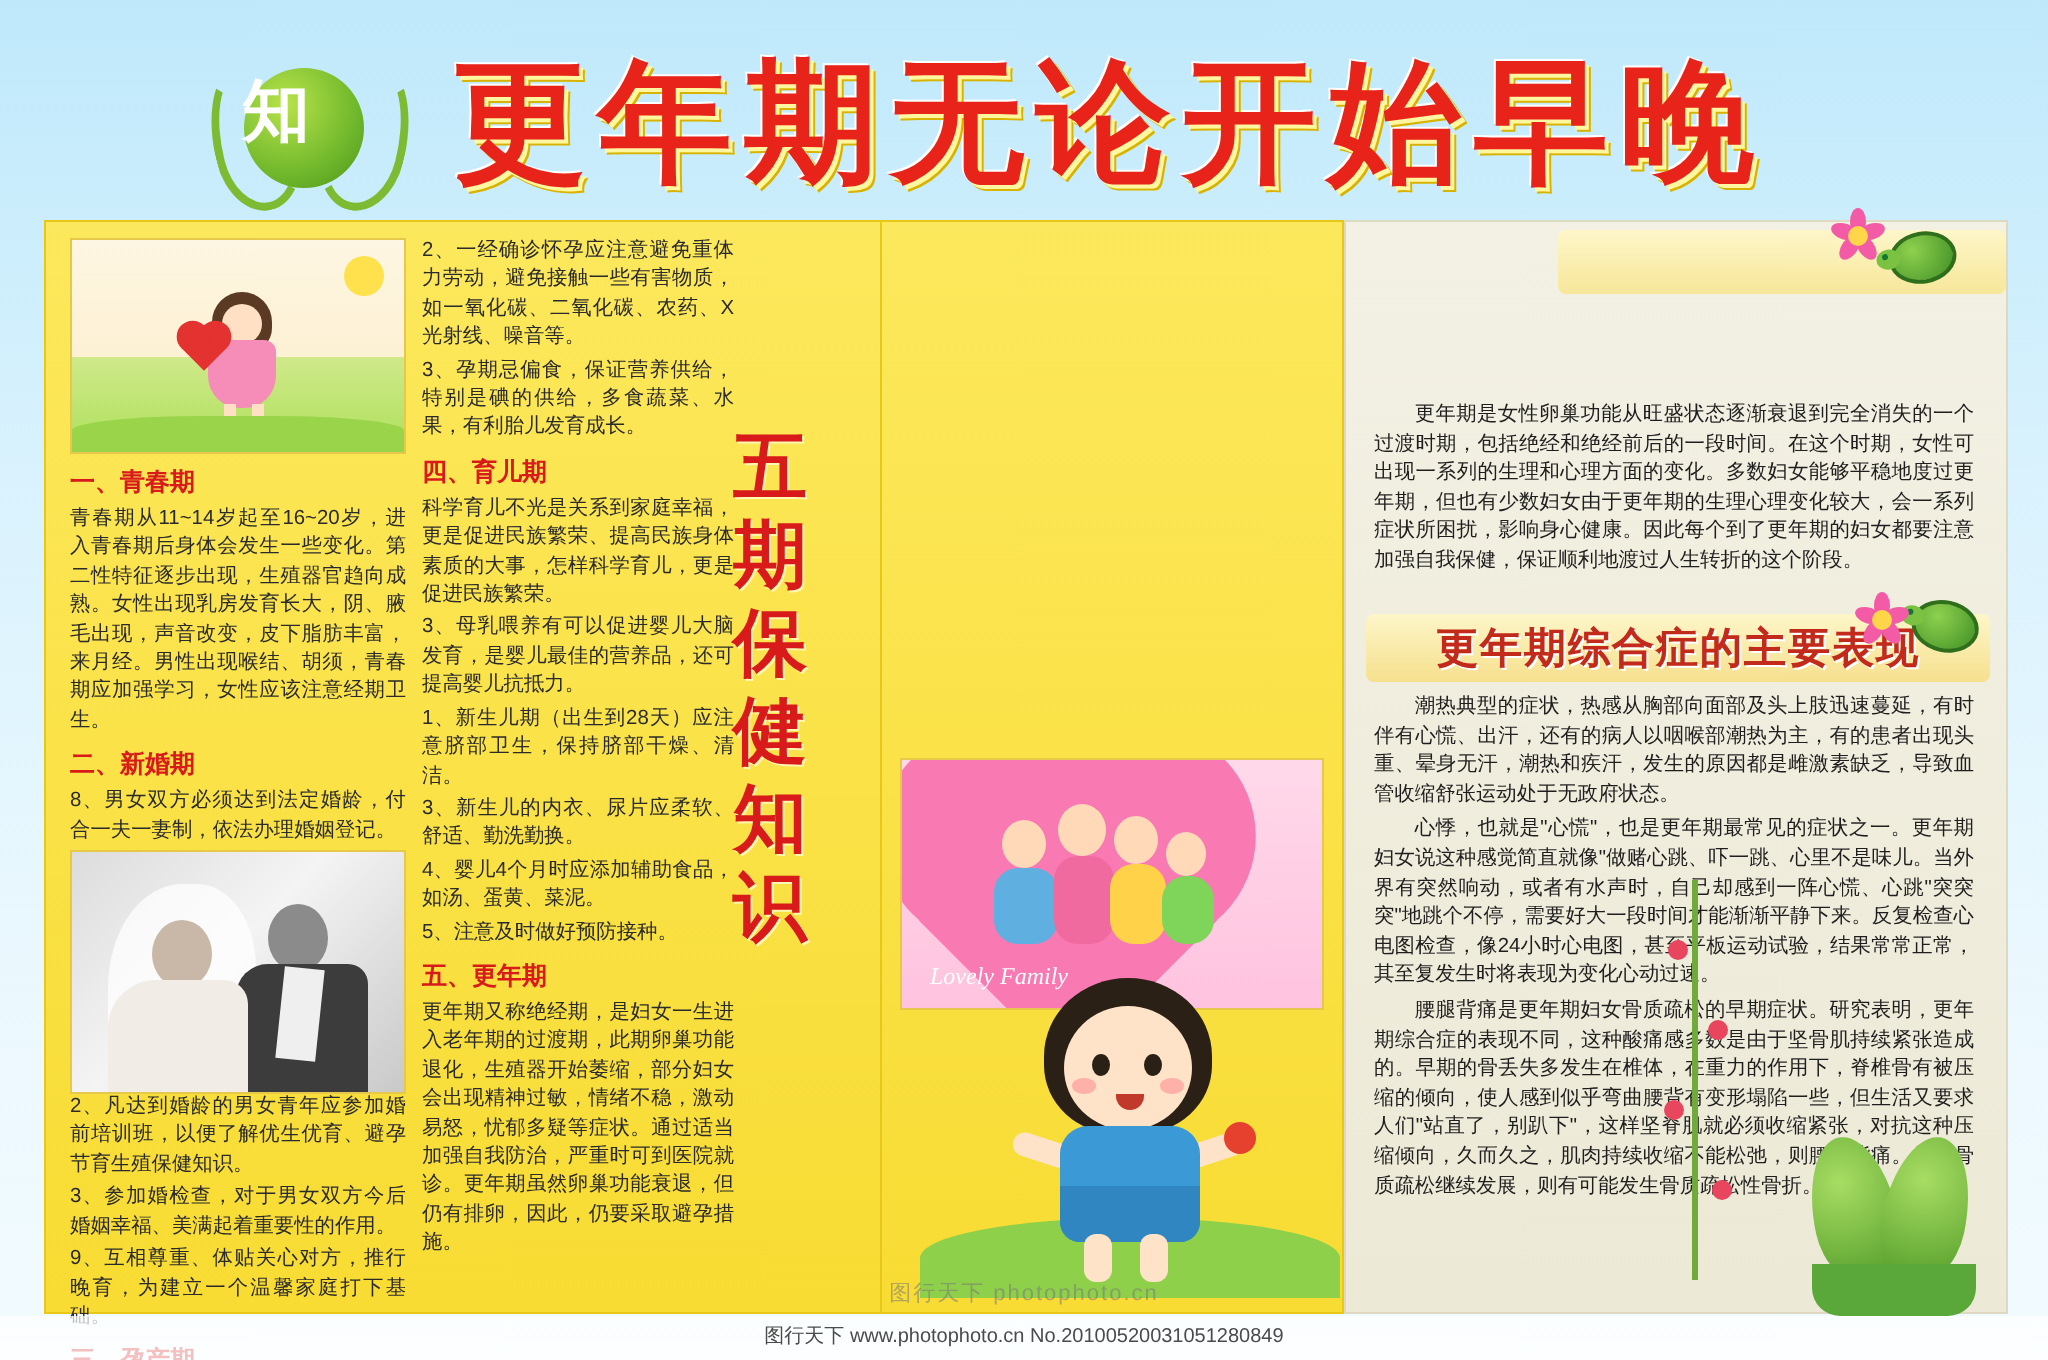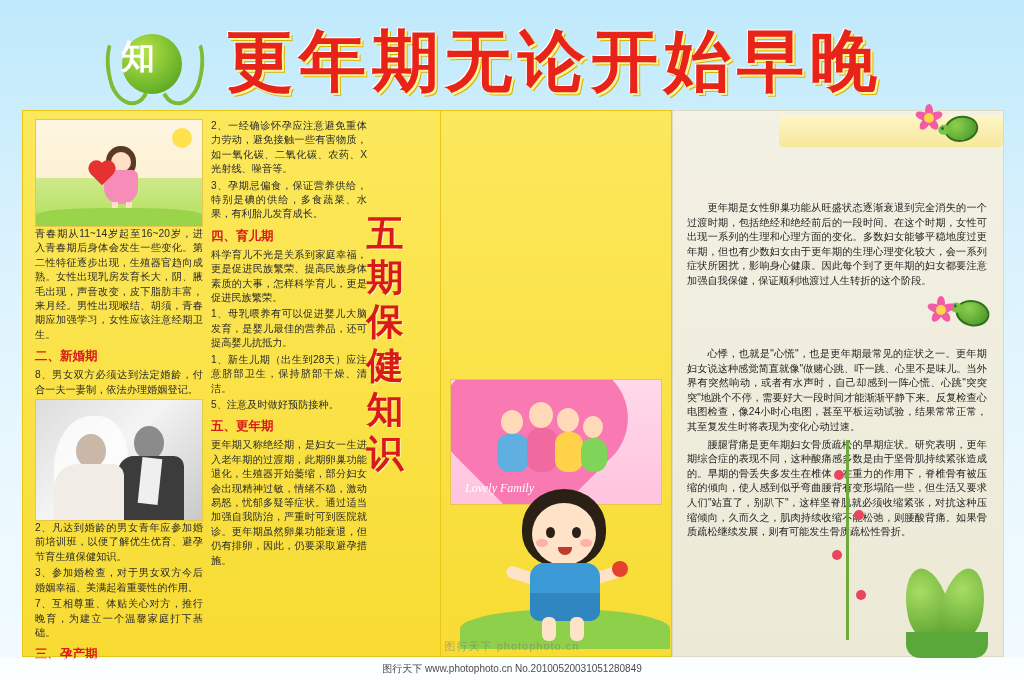--- a/index.html
+++ b/index.html
@@ -196,54 +196,57 @@
         <div class="sun"></div>
         <div class="hair"></div>
         <div class="face"></div>
         <div class="dress"></div>
         <div class="heart"></div>
         <div class="leg a"></div>
         <div class="leg b"></div>
         <div class="grass"></div>
       </div>
 
+      <div class="sec-title">一、青春期</div>
       <div class="sec-body">
         <p>青春期从11~14岁起至16~20岁，进入青春期后身体会发生一些变化。第二性特征逐步出现，生殖器官趋向成熟。女性出现乳房发育长大，阴、腋毛出现，声音改变，皮下脂肪丰富，来月经。男性出现喉结、胡须，青春期应加强学习，女性应该注意经期卫生。</p>
       </div>
 
       <div class="sec-title">二、新婚期</div>
       <div class="sec-body">
         <p>8、男女双方必须达到法定婚龄，付合一夫一妻制，依法办理婚姻登记。</p>
         <div class="img-box ill2">
           <div class="brideVeil"></div>
           <div class="groomHead"></div>
           <div class="groomBody"></div>
           <div class="shirt"></div>
           <div class="brideHead"></div>
           <div class="brideBody"></div>
         </div>
         <p>2、凡达到婚龄的男女青年应参加婚前培训班，以便了解优生优育、避孕节育生殖保健知识。</p>
         <p>3、参加婚检查，对于男女双方今后婚姻幸福、美满起着重要性的作用。</p>
-        <p>7、互相尊重、体贴关心对方，推行晚育，为建立一个温馨家庭打下基础。</p>
+        <p>9、互相尊重、体贴关心对方，推行晚育，为建立一个温馨家庭打下基础。</p>
       </div>
 
       <div class="sec-title">三、孕产期</div>
 
     </div>
 
     <div class="colM">
       <div class="sec-body">
         <p>2、一经确诊怀孕应注意避免重体力劳动，避免接触一些有害物质，如一氧化碳、二氧化碳、农药、X光射线、噪音等。</p>
         <p>3、孕期忌偏食，保证营养供给，特别是碘的供给，多食蔬菜、水果，有利胎儿发育成长。</p>
       </div>
       <div class="sec-title">四、育儿期</div>
       <div class="sec-body">
         <p>科学育儿不光是关系到家庭幸福，更是促进民族繁荣、提高民族身体素质的大事，怎样科学育儿，更是促进民族繁荣。</p>
-        <p>1、母乳喂养有可以促进婴儿大脑发育，是婴儿最佳的营养品，还可提高婴儿抗抵力。</p>
+        <p>3、母乳喂养有可以促进婴儿大脑发育，是婴儿最佳的营养品，还可提高婴儿抗抵力。</p>
         <p>1、新生儿期（出生到28天）应注意脐部卫生，保持脐部干燥、清洁。</p>
+        <p>3、新生儿的内衣、尿片应柔软、舒适、勤洗勤换。</p>
+        <p>4、婴儿4个月时应添加辅助食品，如汤、蛋黄、菜泥。</p>
         <p>5、注意及时做好预防接种。</p>
       </div>
       <div class="sec-title">五、更年期</div>
       <div class="sec-body">
         <p>更年期又称绝经期，是妇女一生进入老年期的过渡期，此期卵巢功能退化，生殖器开始萎缩，部分妇女会出现精神过敏，情绪不稳，激动易怒，忧郁多疑等症状。通过适当加强自我防治，严重时可到医院就诊。更年期虽然卵巢功能衰退，但仍有排卵，因此，仍要采取避孕措施。</p>
       </div>
     </div>
   </div>
 
   <div class="vtitle">
@@ -293,22 +296,24 @@
     </div>
   </div>
 
   <div class="panel-right">
     <div class="rband"></div>
 
     <div class="rtext" style="top:50px;margin-top:40px;">
       <p>更年期是女性卵巢功能从旺盛状态逐渐衰退到完全消失的一个过渡时期，包括绝经和绝经前后的一段时间。在这个时期，女性可出现一系列的生理和心理方面的变化。多数妇女能够平稳地度过更年期，但也有少数妇女由于更年期的生理心理变化较大，会一系列症状所困扰，影响身心健康。因此每个到了更年期的妇女都要注意加强自我保健，保证顺利地渡过人生转折的这个阶段。</p>
     </div>
 
+    <div class="rtitle2">更年期综合症的主要表现</div>
 
     <div class="rtext" style="top:236px;">
+      <p>潮热典型的症状，热感从胸部向面部及头上肢迅速蔓延，有时伴有心慌、出汗，还有的病人以咽喉部潮热为主，有的患者出现头重、晕身无汗，潮热和疾汗，发生的原因都是雌激素缺乏，导致血管收缩舒张运动处于无政府状态。</p>
       <p>心悸，也就是"心慌"，也是更年期最常见的症状之一。更年期妇女说这种感觉简直就像"做赌心跳、吓一跳、心里不是味儿。当外界有突然响动，或者有水声时，自己却感到一阵心慌、心跳"突突突"地跳个不停，需要好大一段时间才能渐渐平静下来。反复检查心电图检查，像24小时心电图，甚至平板运动试验，结果常常正常，其至复发生时将表现为变化心动过速。</p>
       <p>腰腿背痛是更年期妇女骨质疏松的早期症状。研究表明，更年期综合症的表现不同，这种酸痛感多数是由于坚骨肌持续紧张造成的。早期的骨丢失多发生在椎体，在重力的作用下，脊椎骨有被压缩的倾向，使人感到似乎弯曲腰背有变形塌陷一些，但生活又要求人们"站直了，别趴下"，这样坚脊肌就必须收缩紧张，对抗这种压缩倾向，久而久之，肌肉持续收缩不能松弛，则腰酸背痛。如果骨质疏松继续发展，则有可能发生骨质疏松性骨折。</p>
     </div>
   </div>
 
   <div class="turtle t1">
     <div class="shell"></div>
     <div class="head"></div>
     <div class="eye"></div>
   </div>

